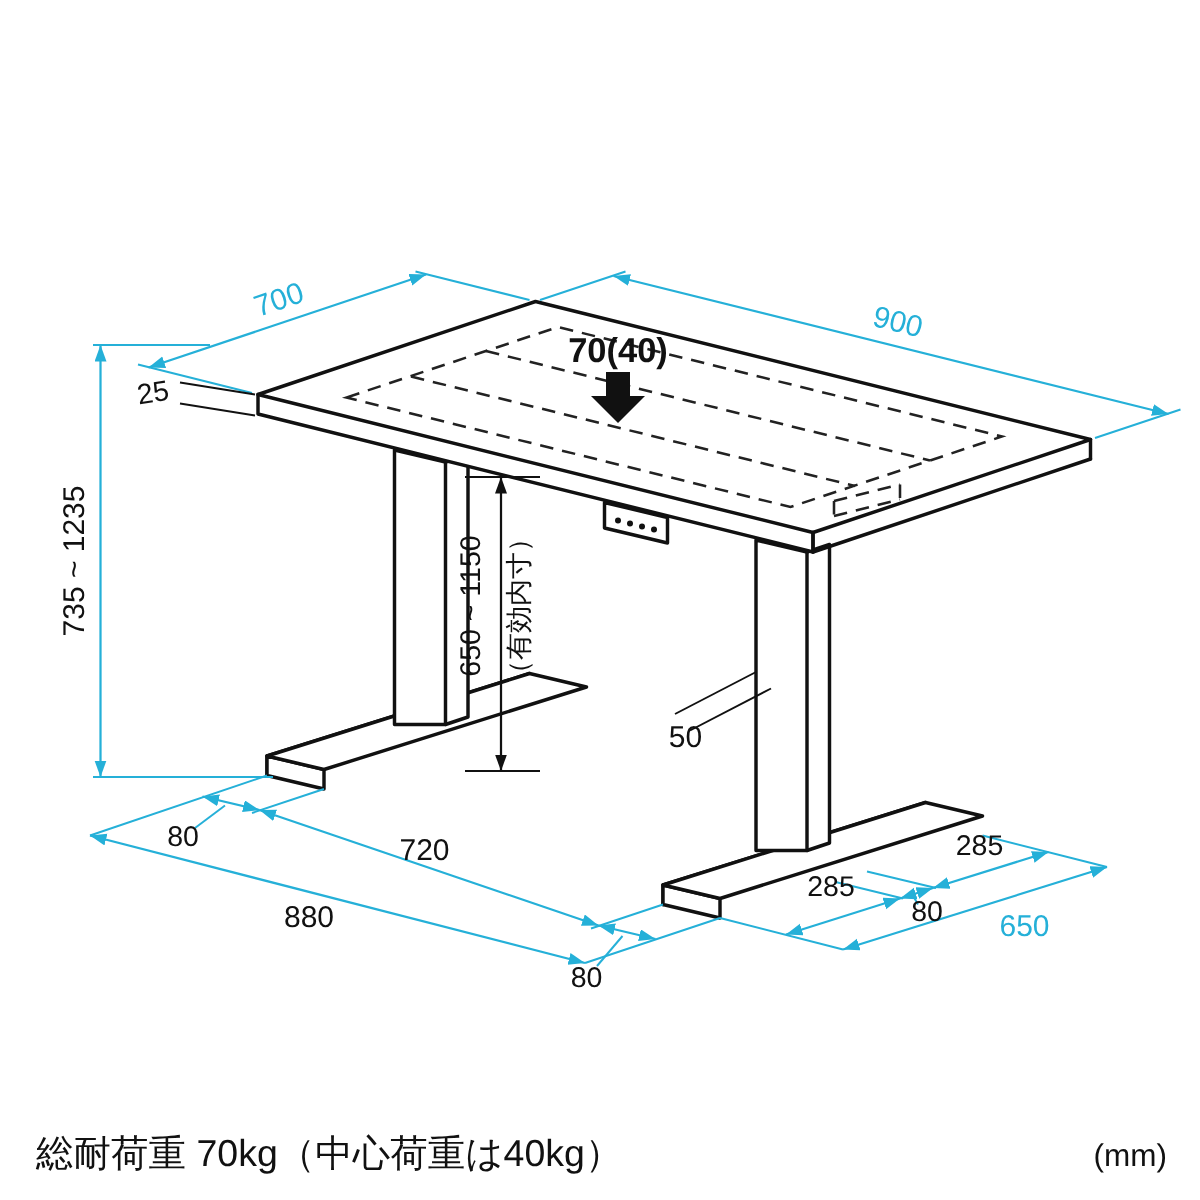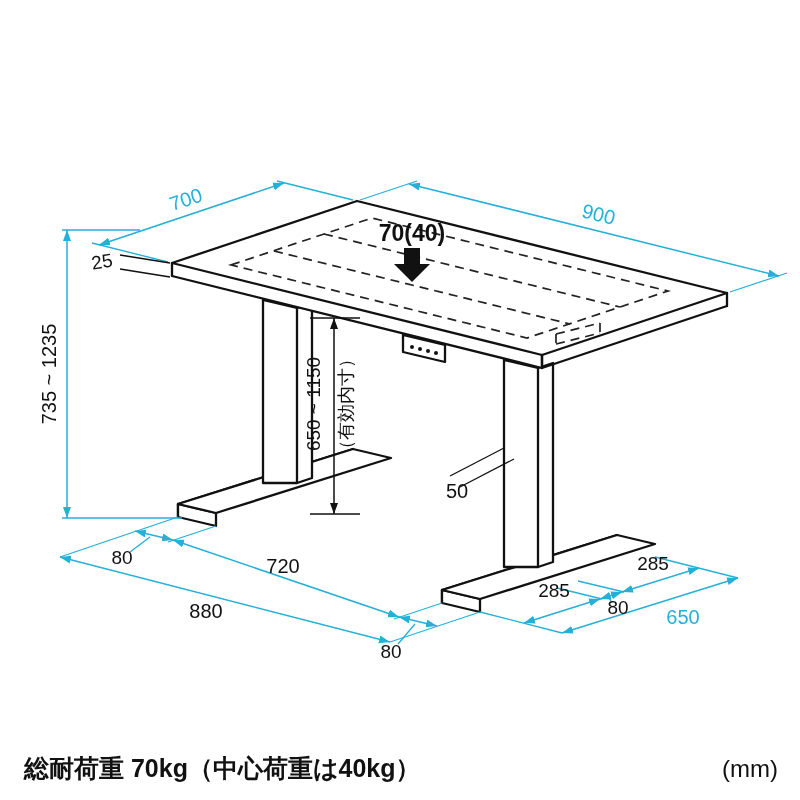--- a/index.html
+++ b/index.html
@@ -13,22 +13,22 @@
   .dimc{fill:none;stroke:#25b0d8;stroke-width:1.5;}
   .dimk{fill:none;stroke:#111111;stroke-width:1.5;}
   .tick{fill:none;stroke-width:1.3;}
   text{font-family:"Liberation Sans","DejaVu Sans",sans-serif;}
   .tk{fill:#111111;}
   .tc{fill:#25b0d8;}
   .s18{font-size:18px;} .s19{font-size:19px;} .s20{font-size:20px;}
   .bold{font-weight:bold;}
   .footer{position:absolute;left:24px;right:22px;top:752px;display:flex;
           justify-content:space-between;align-items:baseline;}
-  .load-note{font-size:25px;font-weight:bold;color:#111;}
-  .unit{font-size:24px;color:#111;}
+  .load-note{font-size:25px;font-weight:normal;color:#111;}
+  .unit{font-size:21px;color:#111;}
 </style>
 </head>
 <body>
 
 <div class="page">
 
 <svg width="800" height="745" viewBox="0 0 800 745">
   <defs>
     <marker id="ac" markerWidth="12" markerHeight="9" refX="11" refY="4" orient="auto-start-reverse" markerUnits="userSpaceOnUse">
       <path d="M0,0 L11,4 L0,8 z" fill="#25b0d8"></path>

